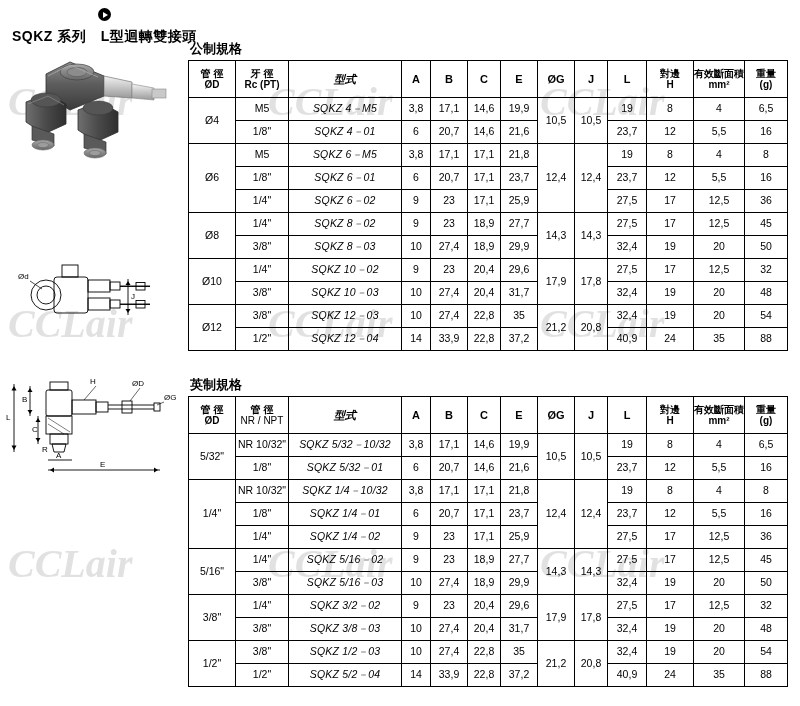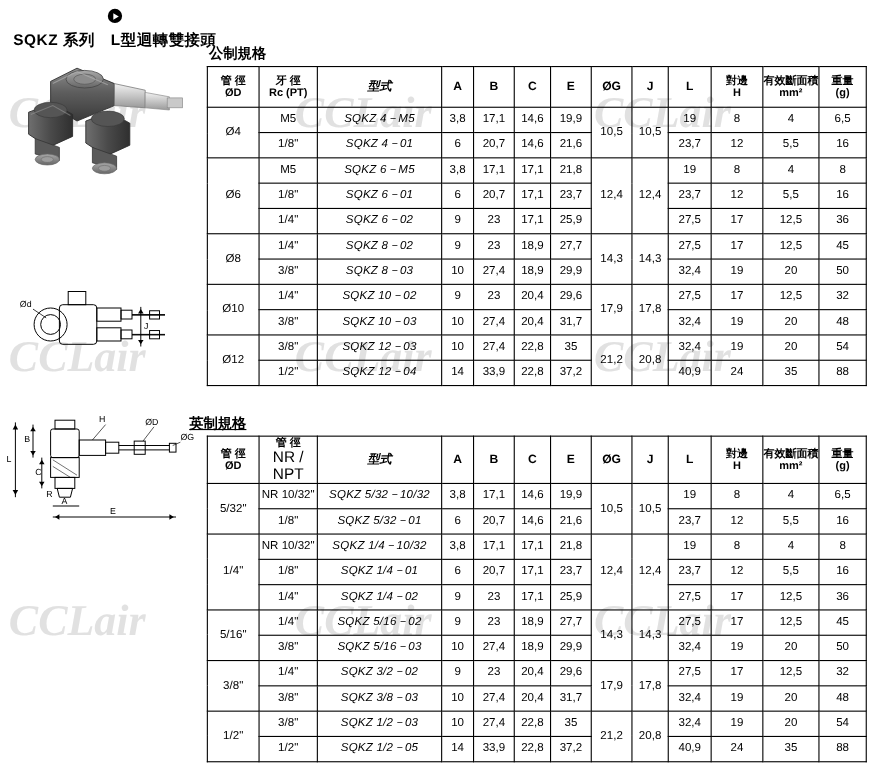--- a/index.html
+++ b/index.html
@@ -48,21 +48,21 @@
     letter-spacing: 0.5px;
   }
 
   
   .sec-label {
     position: absolute;
     font-size: 13px;
     font-weight: bold;
   }
   #metric-label { left: 190px; top: 40px; }
-  #inch-label   { left: 172px; top: 376px; text-decoration: underline; }
+  #inch-label   { left: 190px; top: 376px; }
 
   
   table.spec {
     position: absolute;
     border-collapse: collapse;
     font-size: 10.5px;
     background: rgba(255,255,255,0);
     padding-left: 19px;
   }
   #metric-table { left: 188px; top: 60px; }
@@ -91,21 +91,21 @@
   .c-b      { width: 36px; }
   .c-c      { width: 32px; }
   .c-e      { width: 36px; }
   .c-og     { width: 36px; }
   .c-j      { width: 32px; }
   .c-l      { width: 38px; }
   .c-h      { width: 46px; }
   .c-area   { width: 50px; }
   .c-w      { width: 42px; }
   .th2 { display:block; font-size: 10px; font-weight: bold; }
-  .th2.small { font-size: 14px; font-weight: normal; }
+  .th2.small { font-size: 10px; font-weight: normal; }
 
   .model-cell {
     letter-spacing: 0.2px;
     white-space: nowrap;
   }
 
   
   .drawing {
     position: absolute;
   }
@@ -628,21 +628,21 @@
         <td class="c-e">35</td>
         <td class="c-og" rowspan="2">21,2</td>
         <td class="c-j" rowspan="2">20,8</td>
         <td class="c-l">32,4</td>
         <td class="c-h">19</td>
         <td class="c-area">20</td>
         <td class="c-w">54</td>
       </tr>
       <tr>
         <td class="c-thread">1/2"</td>
-        <td class="c-model model-cell">SQKZ  1/2－05</td>
+        <td class="c-model model-cell">SQKZ  5/2－04</td>
         <td class="c-a">14</td>
         <td class="c-b">33,9</td>
         <td class="c-c">22,8</td>
         <td class="c-e">37,2</td>
         <td class="c-l">40,9</td>
         <td class="c-h">24</td>
         <td class="c-area">35</td>
         <td class="c-w">88</td>
       </tr>
     </tbody>

